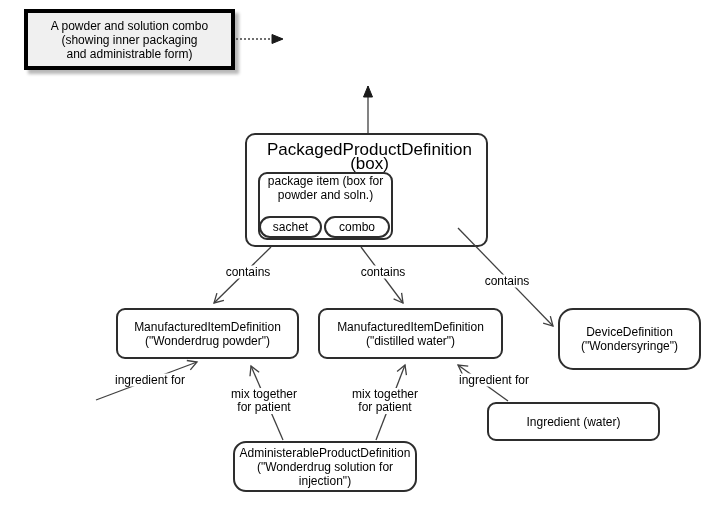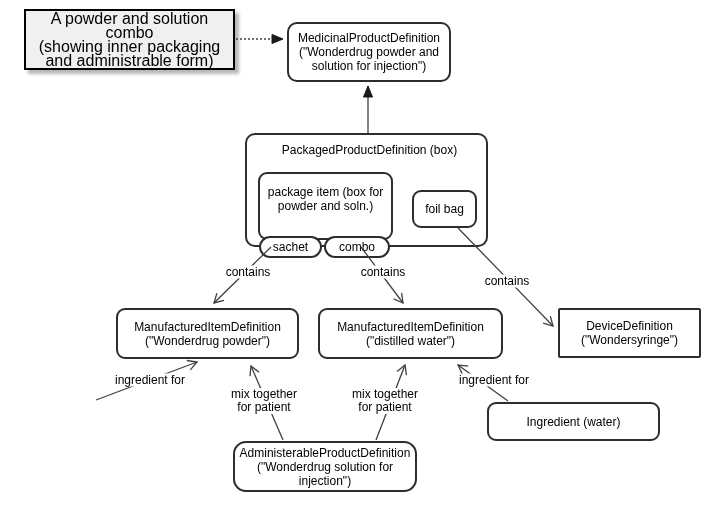--- a/index.html
+++ b/index.html
@@ -7,69 +7,65 @@
   .stage{
     position:relative;width:721px;height:512px;background:#ffffff;
     font-family:"Liberation Sans",sans-serif;color:#000;overflow:hidden;
   }
   .node{
     position:absolute;background:#ffffff;border:2px solid #2d2d2d;border-radius:10px;
     display:flex;align-items:center;justify-content:center;text-align:center;
     font-size:12px;line-height:14px;white-space:pre-line;z-index:1;
   }
   .container-node{position:absolute;background:#ffffff;border:2px solid #2d2d2d;border-radius:10px;z-index:1;}
-  .container-label{position:absolute;left:0;right:0;top:8px;text-align:center;font-size:12px;line-height:14px;padding-left:6px;}
-  .top-align{align-items:flex-start;padding-top:11px;}
-  .pill{border-radius:11px;font-size:12px;margin-top:20px;}
+  .container-label{position:absolute;left:0;right:0;top:8px;text-align:center;font-size:17px;line-height:14px;padding-left:6px;}
+  .top-align{align-items:flex-start;padding-top:0;}
+  .pill{border-radius:11px;font-size:12px;}
   .note{
-    position:absolute;background:#f0f0f0;border:2px solid #000000;
+    position:absolute;background:#f0f0f0;border:4px solid #000000;
     box-shadow:4px 4px 3px rgba(0,0,0,0.28);
     display:flex;align-items:center;justify-content:center;text-align:center;
-    font-size:16px;line-height:14px;white-space:pre-line;z-index:1;
+    font-size:12px;line-height:14px;white-space:pre-line;z-index:1;
   }
   .wires{position:absolute;left:0;top:0;z-index:2;pointer-events:none;}
   .edge-label{
     position:absolute;transform:translate(-50%,-50%);background:#ffffff;
     font-size:12px;line-height:13px;text-align:center;white-space:pre-line;
     padding:0 2px;z-index:3;
   }
 </style>
 </head>
 <body>
 
 <div class="stage">
 
   <div class="note" style="left:24px;top:9px;width:211px;height:61px;">A powder and solution combo
 (showing inner packaging
 and administrable form)</div>
 
-  <div class="node" style="left:287px;top:22px;width:164px;height:60px;">MedicinalProductDefinition
-("Wonderdrug powder and
-solution for injection")</div>
 
   <div class="container-node" style="left:245px;top:133px;width:243px;height:114px;">
     <div class="container-label">PackagedProductDefinition (box)</div>
   </div>
 
   <div class="node top-align" style="left:258px;top:172px;width:135px;height:68px;border-radius:9px;">package item (box for
 powder and soln.)</div>
 
   <div class="node pill" style="left:259px;top:216px;width:63px;height:22px;">sachet</div>
 
   <div class="node pill" style="left:324px;top:216px;width:66px;height:22px;">combo</div>
 
-  <div class="node" style="left:412px;top:190px;width:65px;height:38px;border-radius:9px;">foil bag</div>
 
   <div class="node" style="left:116px;top:308px;width:183px;height:51px;border-radius:9px;">ManufacturedItemDefinition
 ("Wonderdrug powder")</div>
 
   <div class="node" style="left:318px;top:308px;width:185px;height:51px;border-radius:9px;">ManufacturedItemDefinition
 ("distilled water")</div>
 
-  <div class="node" style="left:558px;top:308px;width:143px;height:50px;border-radius:2px;">DeviceDefinition
+  <div class="node" style="left:558px;top:308px;width:143px;height:62px;border-radius:15px;">DeviceDefinition
 ("Wondersyringe")</div>
 
 
   <div class="node" style="left:233px;top:441px;width:184px;height:51px;border-radius:13px;">AdministerableProductDefinition
 ("Wonderdrug solution for
 injection")</div>
 
   <div class="node" style="left:487px;top:402px;width:173px;height:39px;border-radius:9px;">Ingredient (water)</div>
 
   <svg class="wires" width="721" height="512" viewBox="0 0 721 512">

